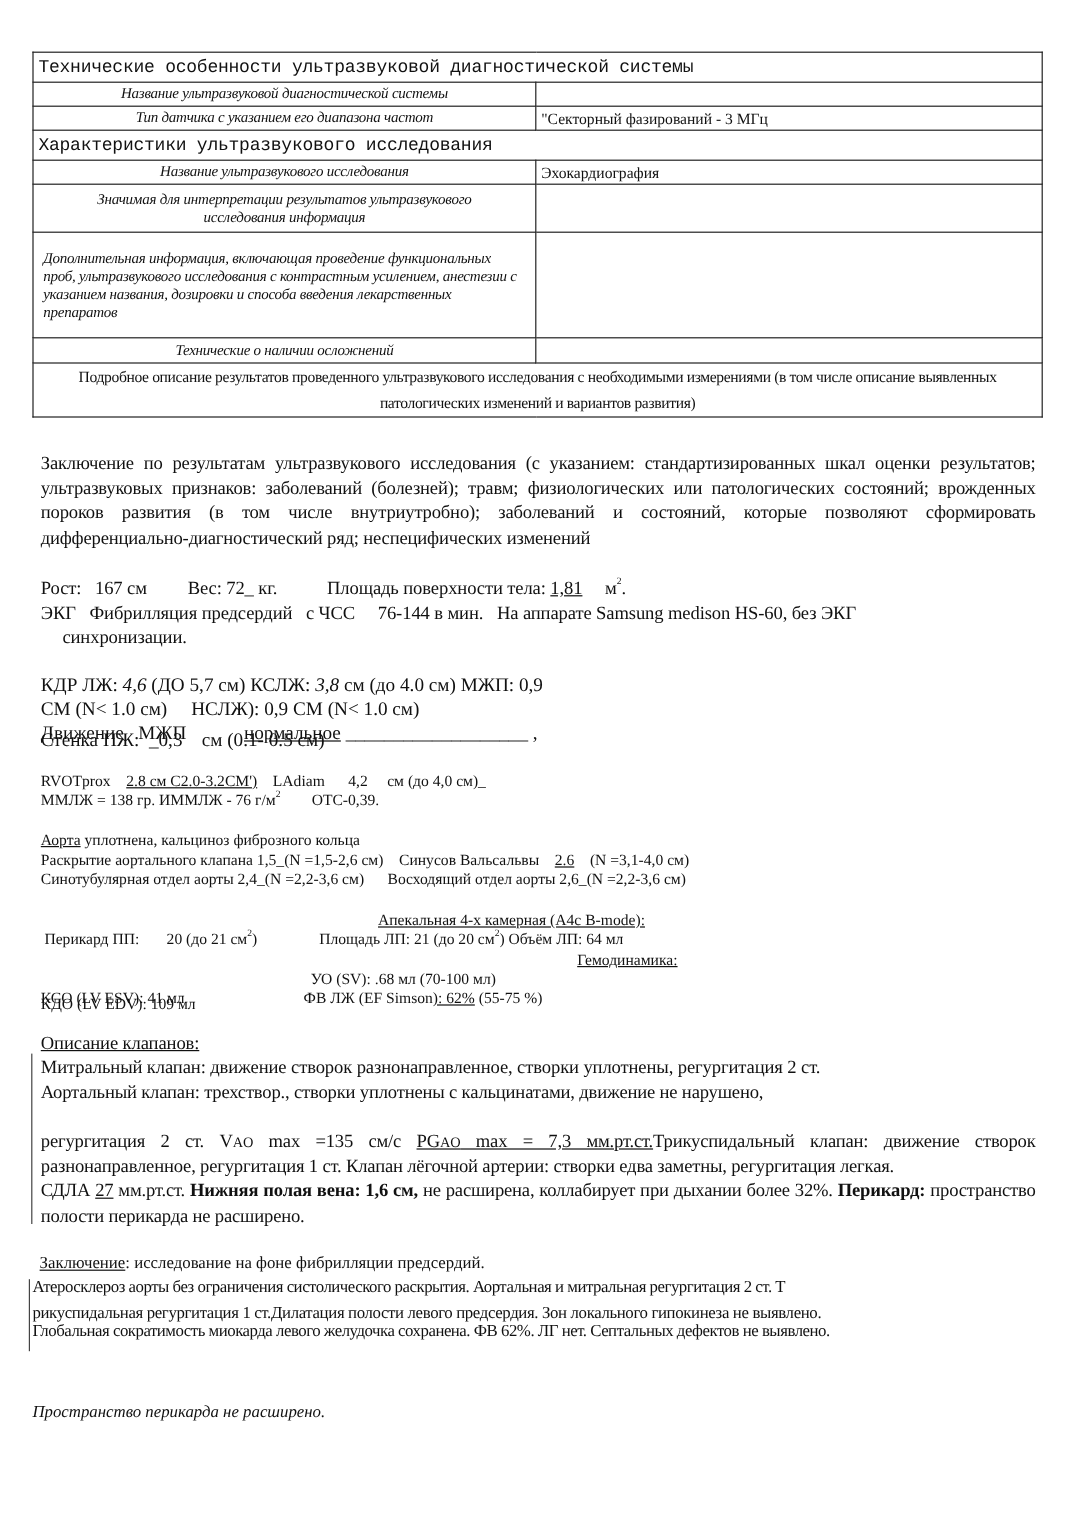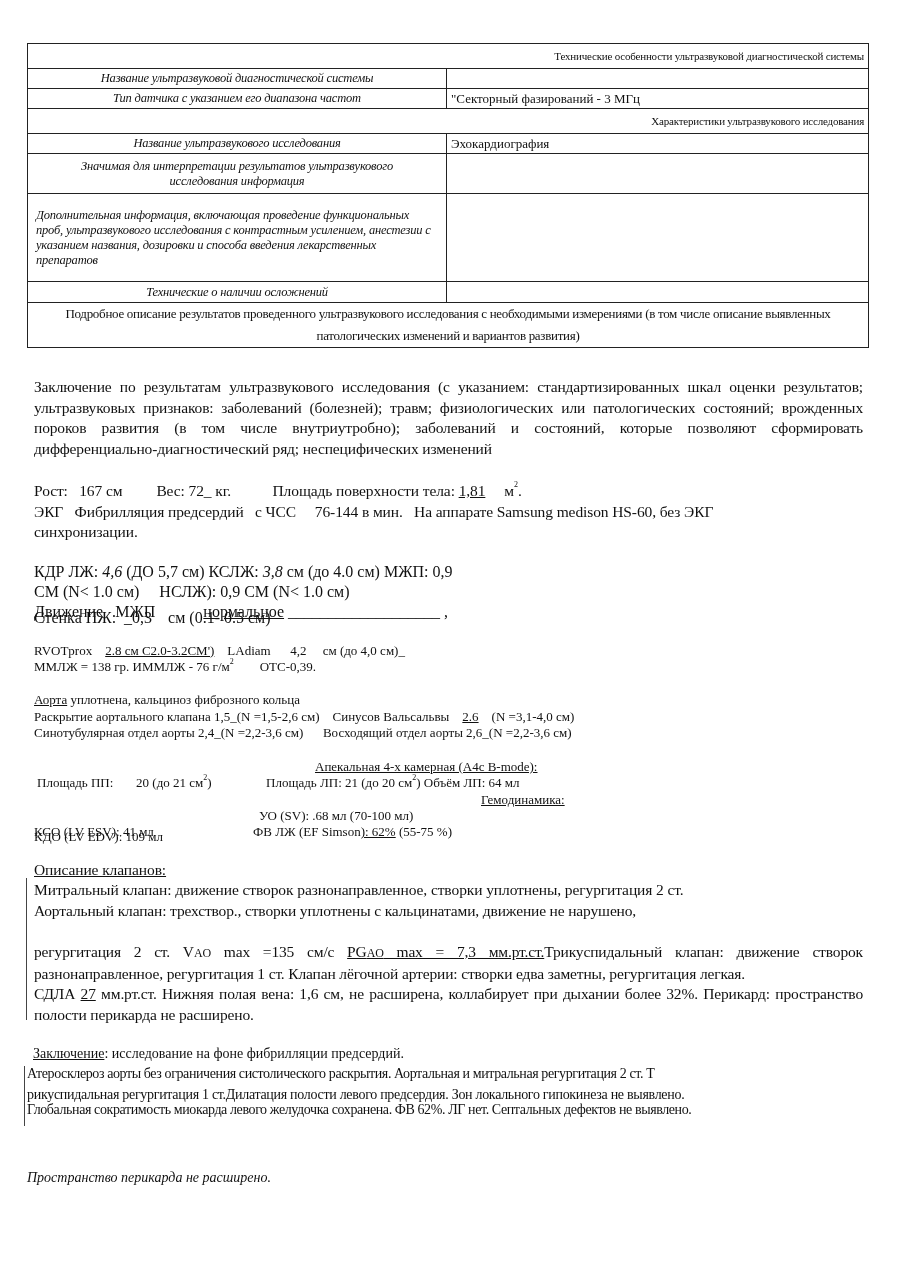--- a/index.html
+++ b/index.html
@@ -1,29 +1,29 @@
 <!DOCTYPE html>
 <html><head>
 <meta charset="utf-8">
 <style>
   html, body { margin:0; padding:0; background:#ffffff; }
   body { width:905px; height:1280px; position:relative; overflow:hidden; color:#111; font-family:"Liberation Serif", serif; }
   .abs { position:absolute; white-space:nowrap; }
   table.form { position:absolute; left:27px; top:43px; width:842px; border-collapse:collapse; font-family:"Liberation Serif", serif; }
   table.form td { border:1px solid #222; padding:0 4px; vertical-align:middle; }
-  .hdr { text-align:right; font-size:11px; height:24px; letter-spacing:-0.2px; }
+  .hdr { text-align:left; font-size:15px; height:24px; letter-spacing:-0.2px;font-family:Liberation Mono, monospace; }
   .lbl { text-align:center; font-style:italic; font-size:12.5px; width:358px; line-height:15px; letter-spacing:-0.2px; }
   .lbl.left { text-align:left; }
   .val { font-size:13px; }
   .big { text-align:center; font-size:13px; line-height:22px; padding:3px 4px 4px 4px; letter-spacing:-0.3px; }
   .p15 { font-size:15.5px; letter-spacing:-0.1px; }
   .just { position:absolute; left:34px; width:829px; font-size:15.5px; line-height:20.5px; text-align:justify; letter-spacing:-0.15px; }
   .u { text-decoration:underline; }
   .it { font-style:italic; }
-  .b { font-weight:normal; }
+  .b { font-weight:bold; }
   .s13 { font-size:13px; }
   .s14 { font-size:14px; }
   .s16 { font-size:16px; }
   sup { font-size:8px; vertical-align:top; position:relative; top:-2px; }
   .vline { position:absolute; width:1px; background:#444; }
 </style>
 </head>
 <body>
 
 <table class="form">
@@ -69,37 +69,37 @@
 <div class="abs p15" style="left:34px; top:482px;">
   <span>Рост:</span>&nbsp;&nbsp;
   <span>167 см</span>&nbsp;&nbsp;&nbsp;&nbsp;&nbsp;&nbsp;&nbsp;&nbsp;
   <span>Вес:</span>
   <span>72_ кг.</span>&nbsp;&nbsp;&nbsp;&nbsp;&nbsp;&nbsp;&nbsp;&nbsp;&nbsp;&nbsp;
   <span>Площадь поверхности тела:</span>
   <span class="u">1,81</span>&nbsp;&nbsp;&nbsp;&nbsp;
   <span>м</span><sup>2</sup>.
 </div>
 <div class="abs p15" style="left:34px; top:503px; white-space:pre;">ЭКГ   Фибрилляция предсердий   с ЧСС     76-144 в мин.   На аппарате Samsung medison HS-60, без ЭКГ</div>
-<div class="abs p15" style="left:34px; top:523px;">синхронизации.</div>
+<div class="abs p15" style="left:52px; top:523px;">синхронизации.</div>
 
 <div class="abs s16" style="left:34px; top:563px;">
   <span>КДР ЛЖ: </span><span class="it">4,6</span><span> (ДО 5,7 см) КСЛЖ: </span><span class="it">3,8</span><span> см (до 4.0 см) МЖП: 0,9</span>
 </div>
 <div class="abs s16" style="left:34px; top:583px; white-space:pre;">СМ (N&lt; 1.0 см)     НСЛЖ): 0,9 СМ (N&lt; 1.0 см)</div>
 <div class="abs s16" style="left:34px; top:603px; white-space:pre;"><span>Движение   МЖП</span>            <span class="u">нормальное</span><span> ___________________ ,</span></div>
 <div class="abs s16" style="left:34px; top:609px; white-space:pre;">Стенка ПЖ:  _0,3    см (0.1- 0.5 см)</div>
 <div class="abs s13" style="left:34px; top:643px; white-space:pre;"><span>RVOTprox</span>    <span class="u">2.8 см С2.0-3.2СМ')</span>    <span>LAdiam      4,2     см (до 4,0 см)_</span></div>
 <div class="abs s13" style="left:34px; top:659px; white-space:pre;"><span>ММЛЖ = 138 гр. ИММЛЖ - 76 г/м</span><sup>2</sup>        <span>ОТС-0,39.</span></div>
 
 <div class="abs s13" style="left:34px; top:692px;"><span class="u">Аорта</span><span> уплотнена, кальциноз фиброзного кольца</span></div>
 <div class="abs s13" style="left:34px; top:709px; white-space:pre;text-align:right;"><span>Раскрытие аортального клапана 1,5_(N =1,5-2,6 см)</span>    <span>Синусов Вальсальвы</span>    <span class="u">2.6</span>    <span>(N =3,1-4,0 см)</span></div>
 <div class="abs s13" style="left:34px; top:725px; white-space:pre;"><span>Синотубулярная отдел аорты 2,4_(N =2,2-3,6 см)</span>      <span>Восходящий отдел аорты 2,6_(N =2,2-3,6 см)</span></div>
 
 <div class="abs s13 u" style="left:315px; top:759px;">Апекальная 4-х камерная (А4с   B-mode):</div>
-<div class="abs s13" style="left:37px; top:775px;"><span>Площадь ПП:</span>&nbsp;&nbsp;&nbsp;&nbsp;&nbsp;&nbsp;&nbsp;<span>20 (до 21 см</span><sup>2</sup>)</div>
+<div class="abs s13" style="left:37px; top:775px;"><span>Перикард ПП:</span>&nbsp;&nbsp;&nbsp;&nbsp;&nbsp;&nbsp;&nbsp;<span>20 (до 21 см</span><sup>2</sup>)</div>
 <div class="abs s13" style="left:266px; top:775px;"><span>Площадь ЛП: 21 (до 20 см</span><sup>2</sup><span>) Объём ЛП: 64 мл</span></div>
 <div class="abs s13 u" style="left:481px; top:792px;">Гемодинамика:</div>
 <div class="abs s13" style="left:34px; top:808px;margin-top:21px;">КДО (LV EDV): 109 мл</div>
 <div class="abs s13" style="left:259px; top:808px;">УО (SV): .68 мл (70-100 мл)</div>
 <div class="abs s13" style="left:34px; top:824px;">КСО (LV ESV): 41 мл</div>
 <div class="abs s13" style="left:253px; top:824px;"><span>ФВ ЛЖ (EF Simson</span><span class="u">): 62%</span><span> (55-75 %)</span></div>
 
 <div class="abs p15 u" style="left:34px; top:861px;">Описание клапанов:</div>
 <div class="vline" style="left:26px; top:878px; height:142px;"></div>
 <div class="abs p15" style="left:34px; top:881px;">Митральный клапан: движение створок разнонаправленное, створки уплотнены, регургитация 2 ст.</div>

